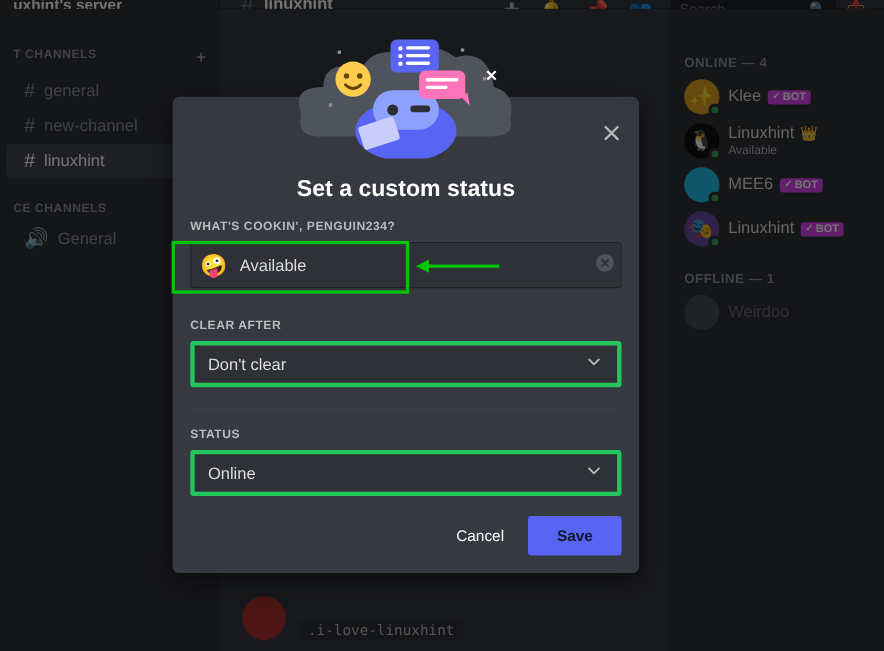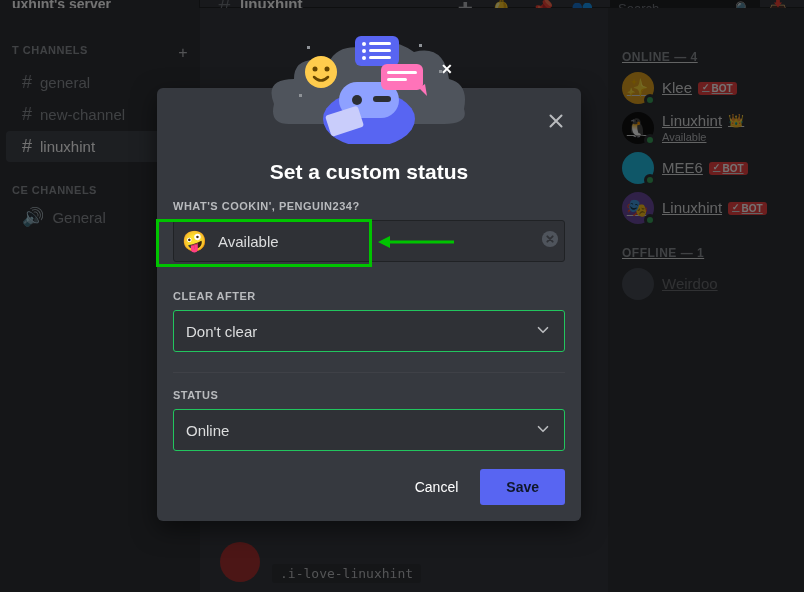--- a/index.html
+++ b/index.html
@@ -44,21 +44,21 @@
     color: #8e9297; font-size: 15px; border-radius: 4px; margin: 1px 6px;
     cursor: pointer;
   }
   .channel.active { background:#42464d; color:#fff; }
   .channel .hash { color:#8e9297; font-size:18px; margin-right:2px; }
   .channel.active .hash { color:#fff; }
 
   
   .members {
     position: absolute; right: 0; top: 8px; bottom:0; width: 196px;
-    background: #2f3136; padding: 24px 8px 12px; text-decoration: underline;
+    background: #2f3136; padding: 24px 8px 12px;
   }
   .member-section {
     font-size: 12px; font-weight: 700; letter-spacing: .5px;
     color: #8e9297; text-transform: uppercase; padding: 18px 6px 4px;
   }
   .member {
     display: flex; align-items: center; gap: 8px; padding: 4px 6px;
     border-radius: 4px;
   }
   .member.offline { opacity: .35; }
@@ -67,21 +67,21 @@
     display:flex; align-items:center; justify-content:center; font-size:18px;
   }
   .presence-dot {
     position: absolute; right: -2px; bottom: -2px; width: 12px; height: 12px;
     border-radius: 50%; background:#3ba55d; border:3px solid #2f3136;
   }
   .member-meta { display:flex; flex-direction:column; line-height:1.1; }
   .member-name { display:flex; align-items:center; gap:6px; font-size:15px; font-weight:500; color:#dcddde; }
   .member-sub { font-size:11px; color:#b9bbbe; margin-top:2px; }
   .bot-tag {
-    background:#ef4444; color:#fff; font-size:10px; font-weight:600;
+    background:#d946ef; color:#fff; font-size:10px; font-weight:600;
     padding:1px 4px; border-radius:3px; display:inline-flex; align-items:center; gap:2px;
   }
   .bot-tag::before { content:"✓"; font-size:9px; }
   .crown { color:#faa61a; font-size:13px; }
 
   
   .chat { position:absolute; left:200px; right:196px; top:8px; bottom:0; background:#36393f; }
   .msg-avatar { position:absolute; left:20px; top:534px; width:40px; height:40px; border-radius:50%; background:#a83232; }
   .msg-body { position:absolute; left:72px; top:556px; }
   .codelike {
@@ -129,21 +129,21 @@
   .status-clear-x {
     width:28px; color:#b9bbbe; font-size:18px; cursor:pointer; text-align:center;
   }
   .green-frame {
     position:absolute; border:3px solid #00c400; pointer-events:none; z-index:50;
   }
   .green-arrow {
     position:absolute; z-index:50; pointer-events:none;
   }
   .select-row {
-    background:#2f3136; border:1px solid #22c55e; border-radius:3px; height:42px;
+    background:#2f3136; border:4px solid #22c55e; border-radius:3px; height:42px;
     display:flex; align-items:center; justify-content:space-between;
     padding:0 12px; color:#dcddde; font-size:15px; cursor:pointer;
     margin-bottom:20px;
   }
   .select-row .chev { color:#b9bbbe; }
   hr.divider {
     border:0; border-top:1px solid #3f4147; margin: 4px 0 16px;
   }
   .modal-footer {
     display:flex; justify-content:flex-end; align-items:center; gap:4px;

